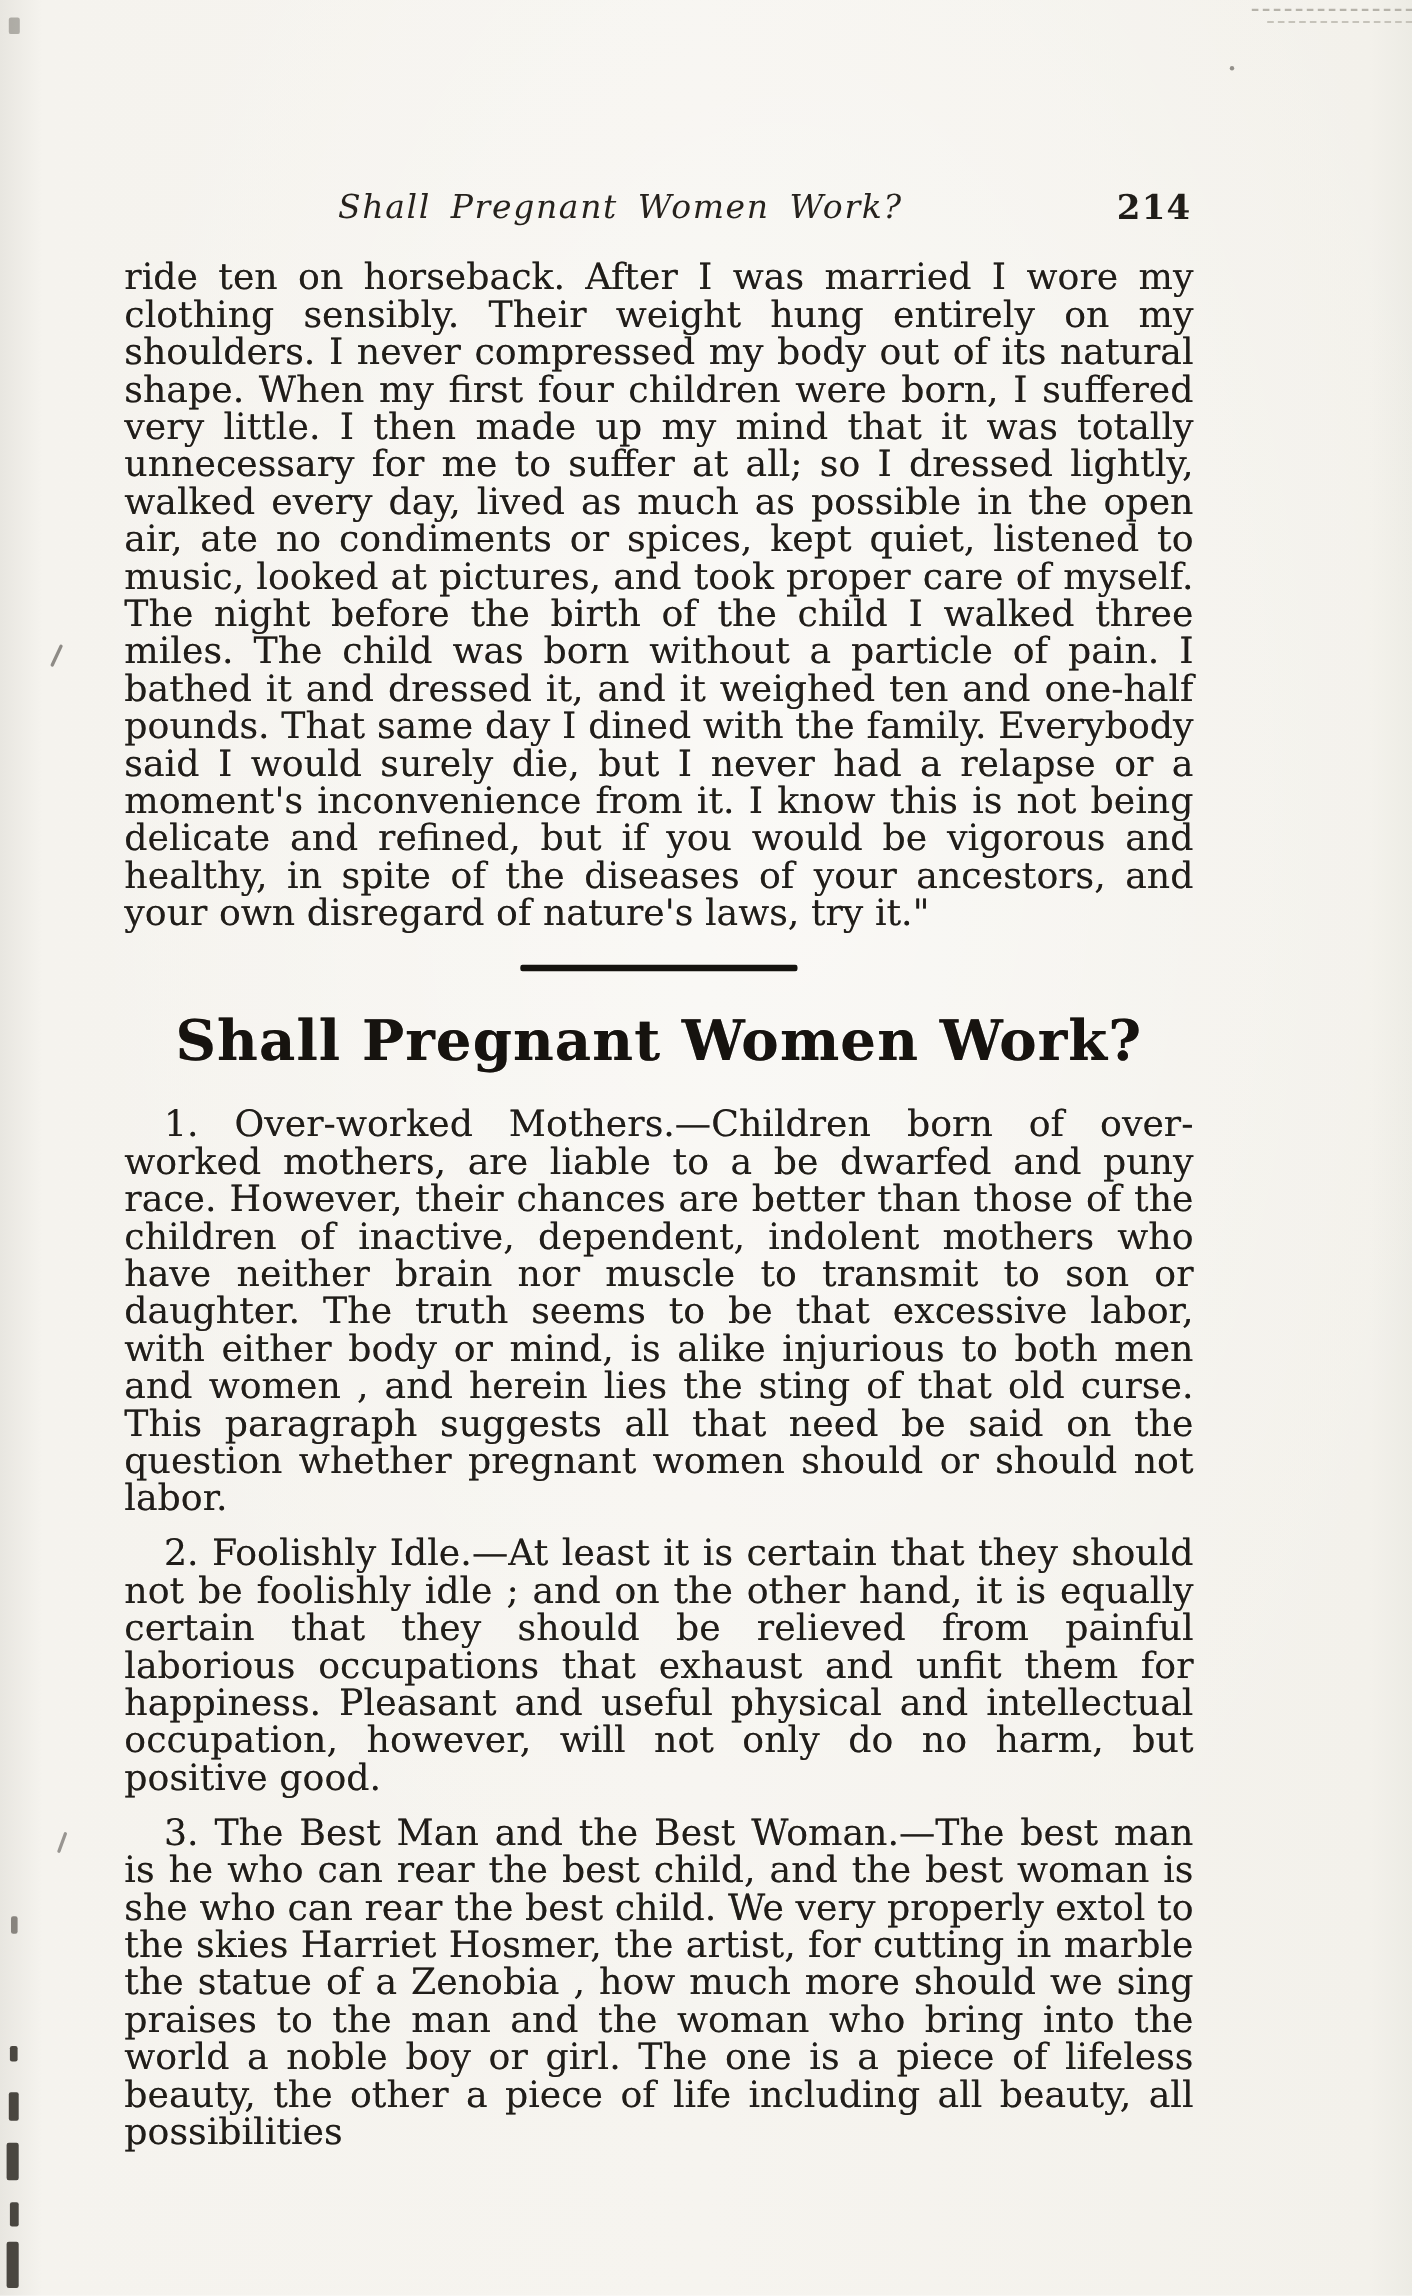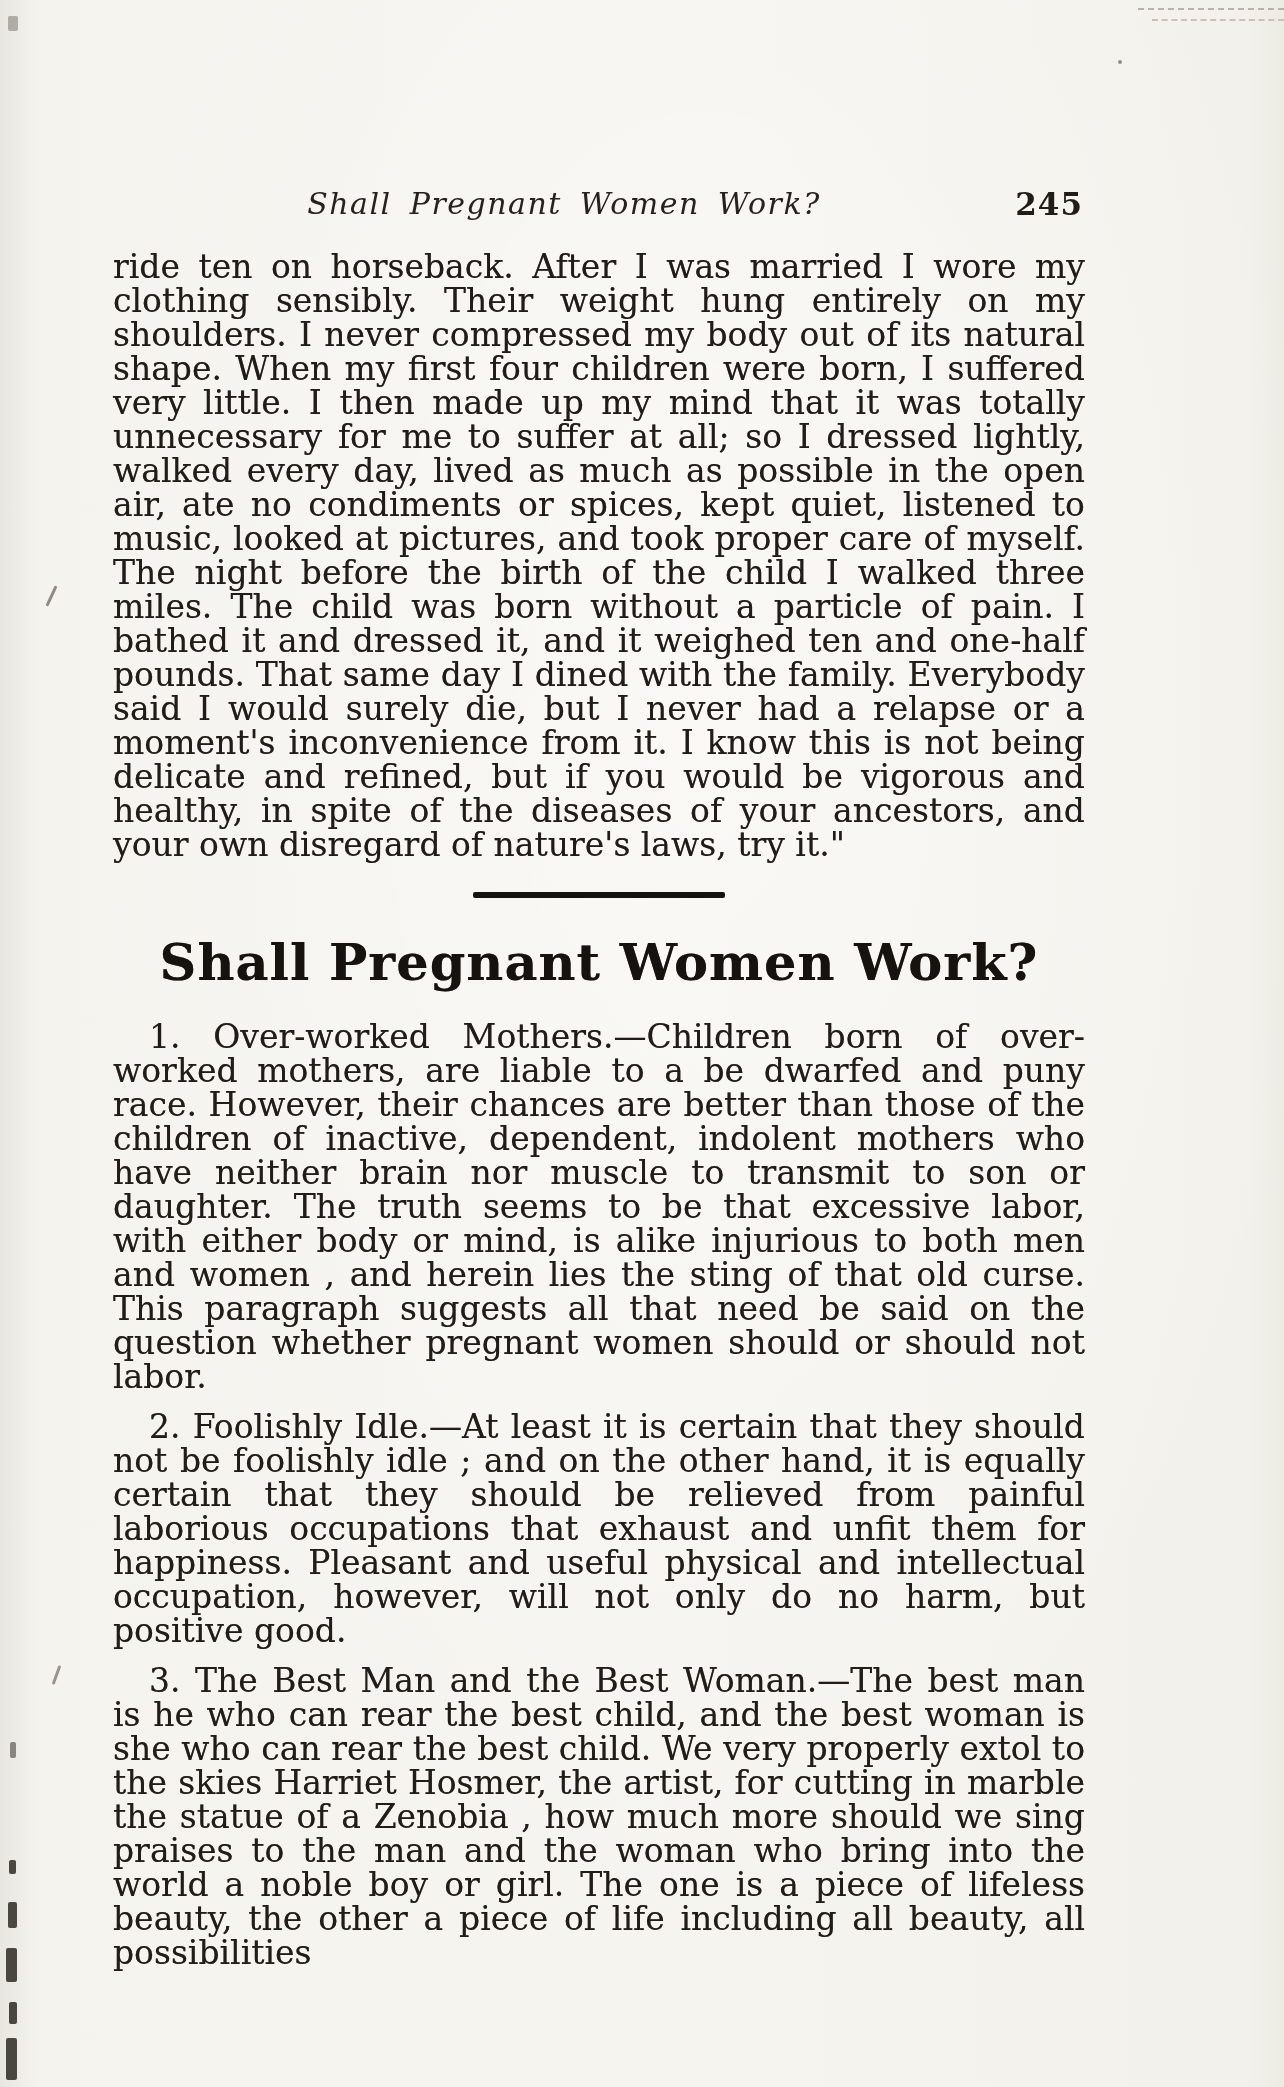--- a/index.html
+++ b/index.html
@@ -8,21 +8,21 @@
     height: 2087px;
     position: relative;
     overflow: hidden;
     background:
       radial-gradient(ellipse at 55% 35%, rgba(255,255,255,0.45), rgba(255,255,255,0) 65%),
       linear-gradient(90deg, #e8e6e0 0%, #f5f3ee 3%, #f6f4ef 50%, #f3f1eb 97%, #ecebe4 100%);
     font-family: "DejaVu Serif", serif;
     color: #201d19;
   }
 
-  .content { position: absolute; left: 113px; top: 186px; width: 972px; }
+  .content { position: absolute; left: 113px; top: 171px; width: 972px; }
 
   .running-head { position: relative; height: 44px; margin-bottom: 20px; }
   .rh-title {
     display: block; text-align: center; font-style: italic;
     font-size: 30px; letter-spacing: 1.5px; word-spacing: 7px;
     padding-right: 70px; color: #26221d;
   }
   .rh-page { position: absolute; right: 2px; top: 0; font-weight: bold; font-size: 31px; letter-spacing: 1px; }
 
   .body-para {
@@ -72,21 +72,21 @@
   <div class="mark m6"></div>
   <div class="mark m7"></div>
   <div class="mark m8"></div>
   <div class="mark m9"></div>
   <div class="mark m10"></div>
 
   <div class="content">
 
     <div class="running-head">
       <span class="rh-title">Shall Pregnant Women Work?</span>
-      <span class="rh-page">245</span>
+      <span class="rh-page">214</span>
     </div>
 
     <p class="body-para">ride ten on horseback.  After I was married I wore my clothing sensibly.  Their weight hung entirely on my shoulders.  I never compressed my body out of its natural shape.  When my first four children were born, I suffered very little.  I then made up my mind that it was totally unnecessary for me to suffer at all; so I dressed lightly, walked every day, lived as much as possible in the open air, ate no condiments or spices, kept quiet, listened to music, looked at pictures, and took proper care of myself.  The night before the birth of the child I walked three miles.  The child was born without a particle of pain.  I bathed it and dressed it, and it weighed ten and one-half pounds.  That same day I dined with the family.  Everybody said I would surely die, but I never had a relapse or a moment's inconvenience from it.  I know this is not being delicate and refined, but if you would be vigorous and healthy, in spite of the diseases of your ancestors, and your own disregard of nature's laws, try it."</p>
 
     <div class="divider"></div>
 
     <h1 class="chapter-title">Shall Pregnant Women Work?</h1>
 
     <p class="body-para numbered"><b class="lead">1. Over-worked Mothers.</b><span>—Children born of over-worked mothers, are liable to a be dwarfed and puny race.  However, their chances are better than those of the children of inactive, dependent, indolent mothers who have neither brain nor muscle to transmit to son or daughter.  The truth seems to be that excessive labor, with either body or mind, is alike injurious to both men and women , and herein lies the sting of that old curse.  This paragraph suggests all that need be said on the question whether pregnant women should or should not labor.</span></p>
 

